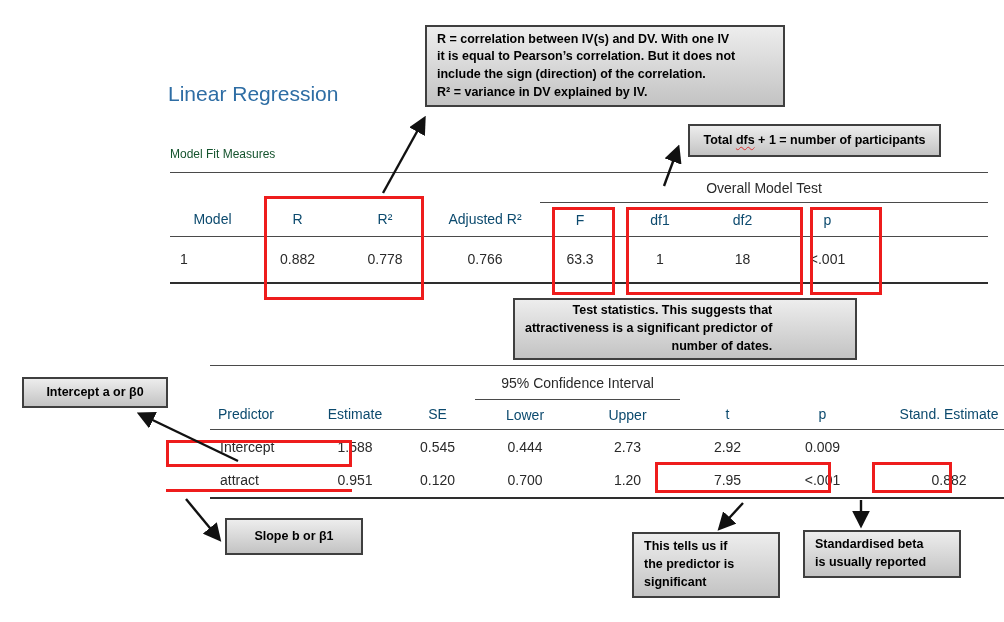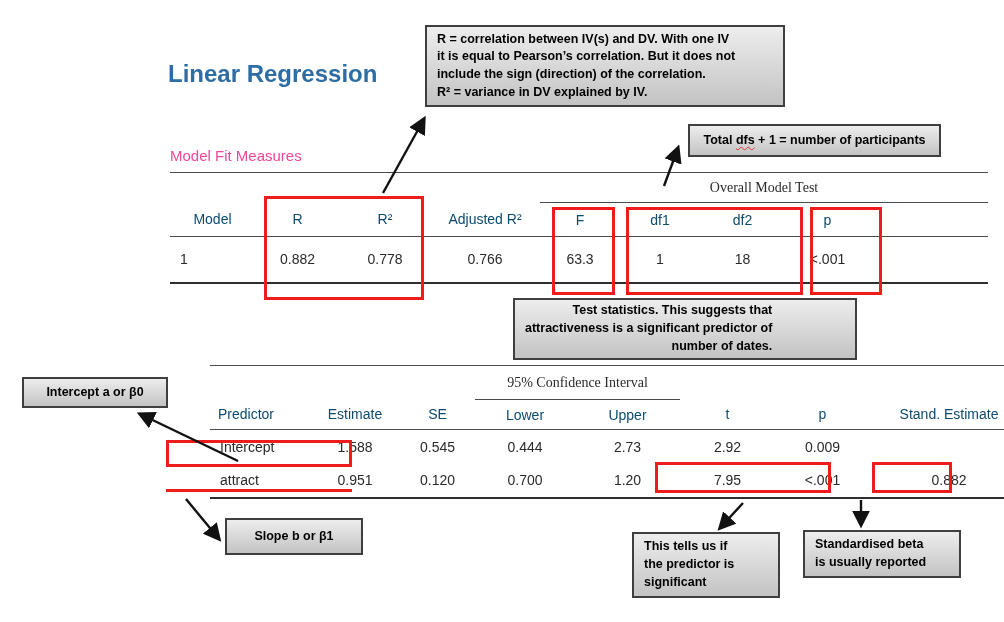--- a/index.html
+++ b/index.html
@@ -6,38 +6,38 @@
     --color-title:#2e6da4;
     --color-annotation:#ee1c1c;
   }
   html,body{margin:0;padding:0;background:#ffffff;}
   #canvas{
     position:relative;width:1004px;height:622px;background:#ffffff;overflow:hidden;
     font-family:"Liberation Sans", sans-serif;color:#222;
   }
   
   .page-title{
-    position:absolute;left:168px;top:60px;
-    font-size:24px;font-weight:bold;color:var(--color-title);
+    position:absolute;left:168px;top:82px;
+    font-size:21px;font-weight:normal;color:var(--color-title);
   }
   .table-title{
-    position:absolute;font-size:15px;color:#ec4899;
+    position:absolute;font-size:12px;color:#14532d;
   }
   
   table.stat{
     position:absolute;border-collapse:collapse;table-layout:fixed;
     font-size:14px;color:#2a2a2a;
   }
   table.stat td, table.stat th{
     padding:0;font-weight:normal;text-align:center;vertical-align:middle;
     overflow:visible;white-space:nowrap;
   }
   table.stat{border-top:1px solid #4a4a4a;}
   tr.span-row{height:30px;}
-  tr.span-row td{font-size:14px;color:#2a2a2a;font-family:Liberation Serif, serif;}
+  tr.span-row td{font-size:14px;color:#2a2a2a;}
   td.span-cell{border-bottom:1px solid #4a4a4a;}
   tr.head-row th{border-bottom:1px solid #4a4a4a;color:#0c4a6e;}
   .t1 tr.head-row{height:34px;}
   .t1 tr.data-row{height:46px;}
   .t2 tr.span-row{height:34px;}
   .t2 tr.head-row{height:30px;}
   .t2 tr.data-row{height:34px;}
   tr.bottom-row td{border-bottom:2.5px solid #2e2e2e;}
   .cell-left{text-align:left !important;padding-left:10px !important;}
   th.cell-left{padding-left:8px !important;}

